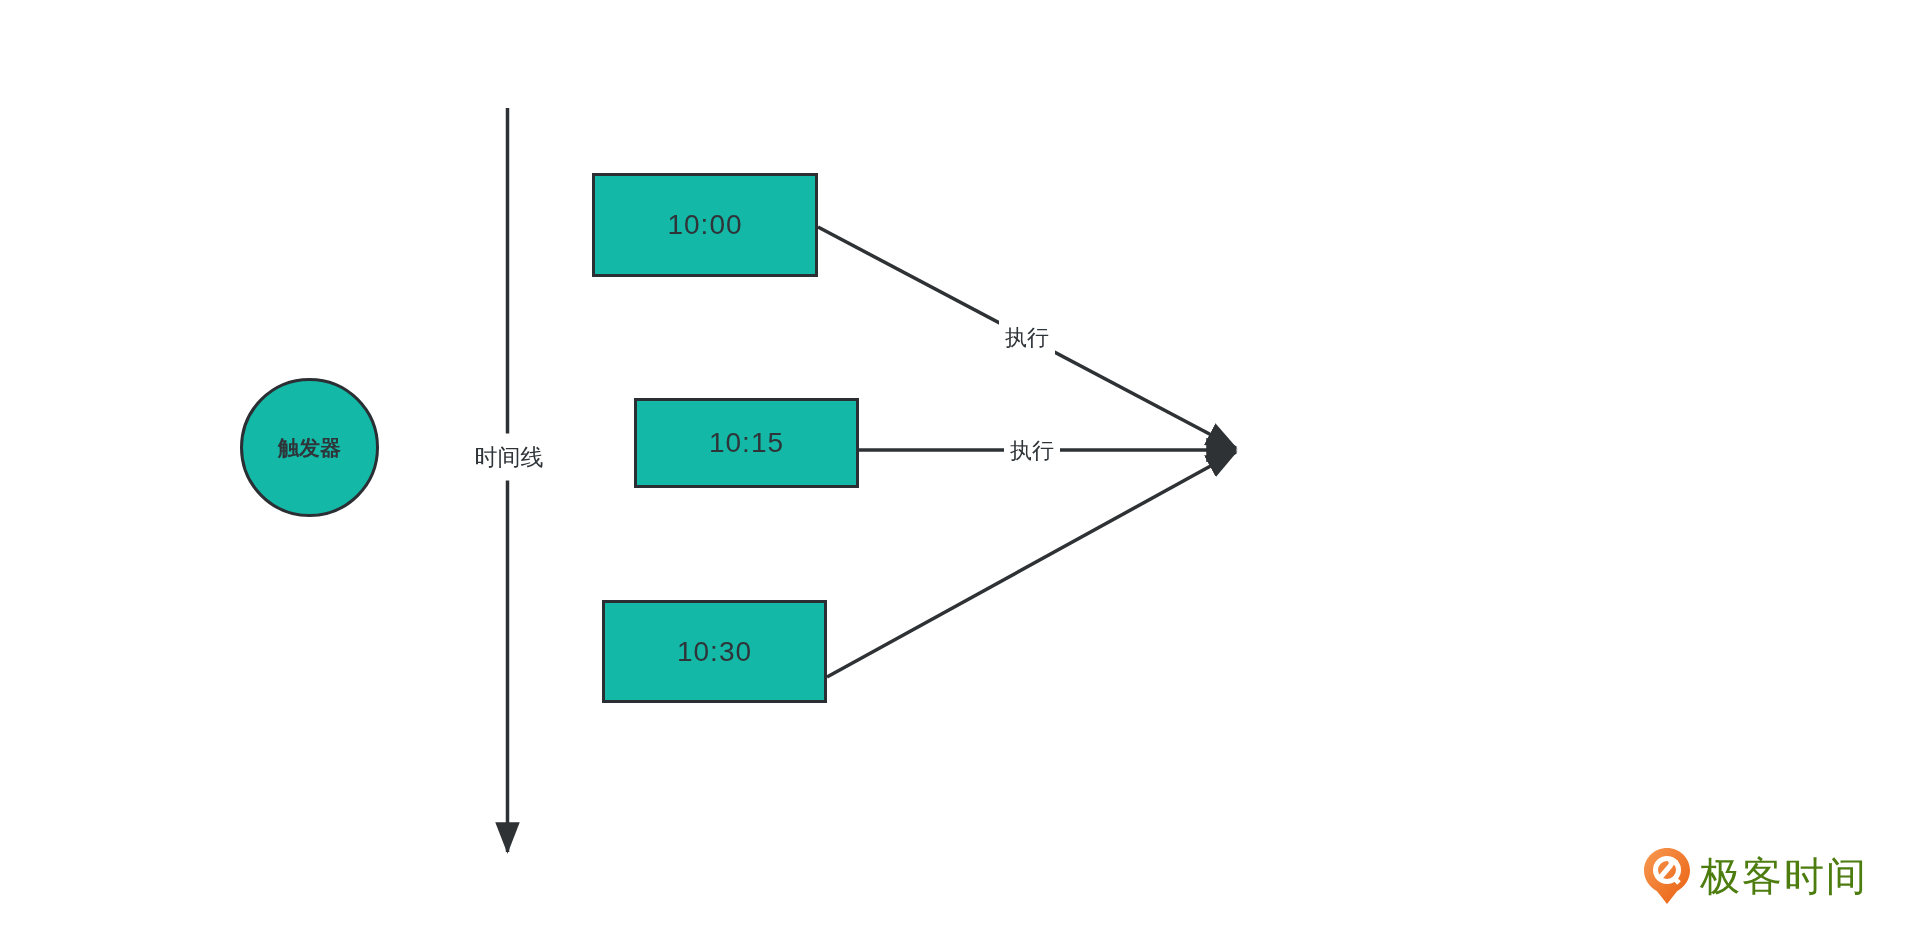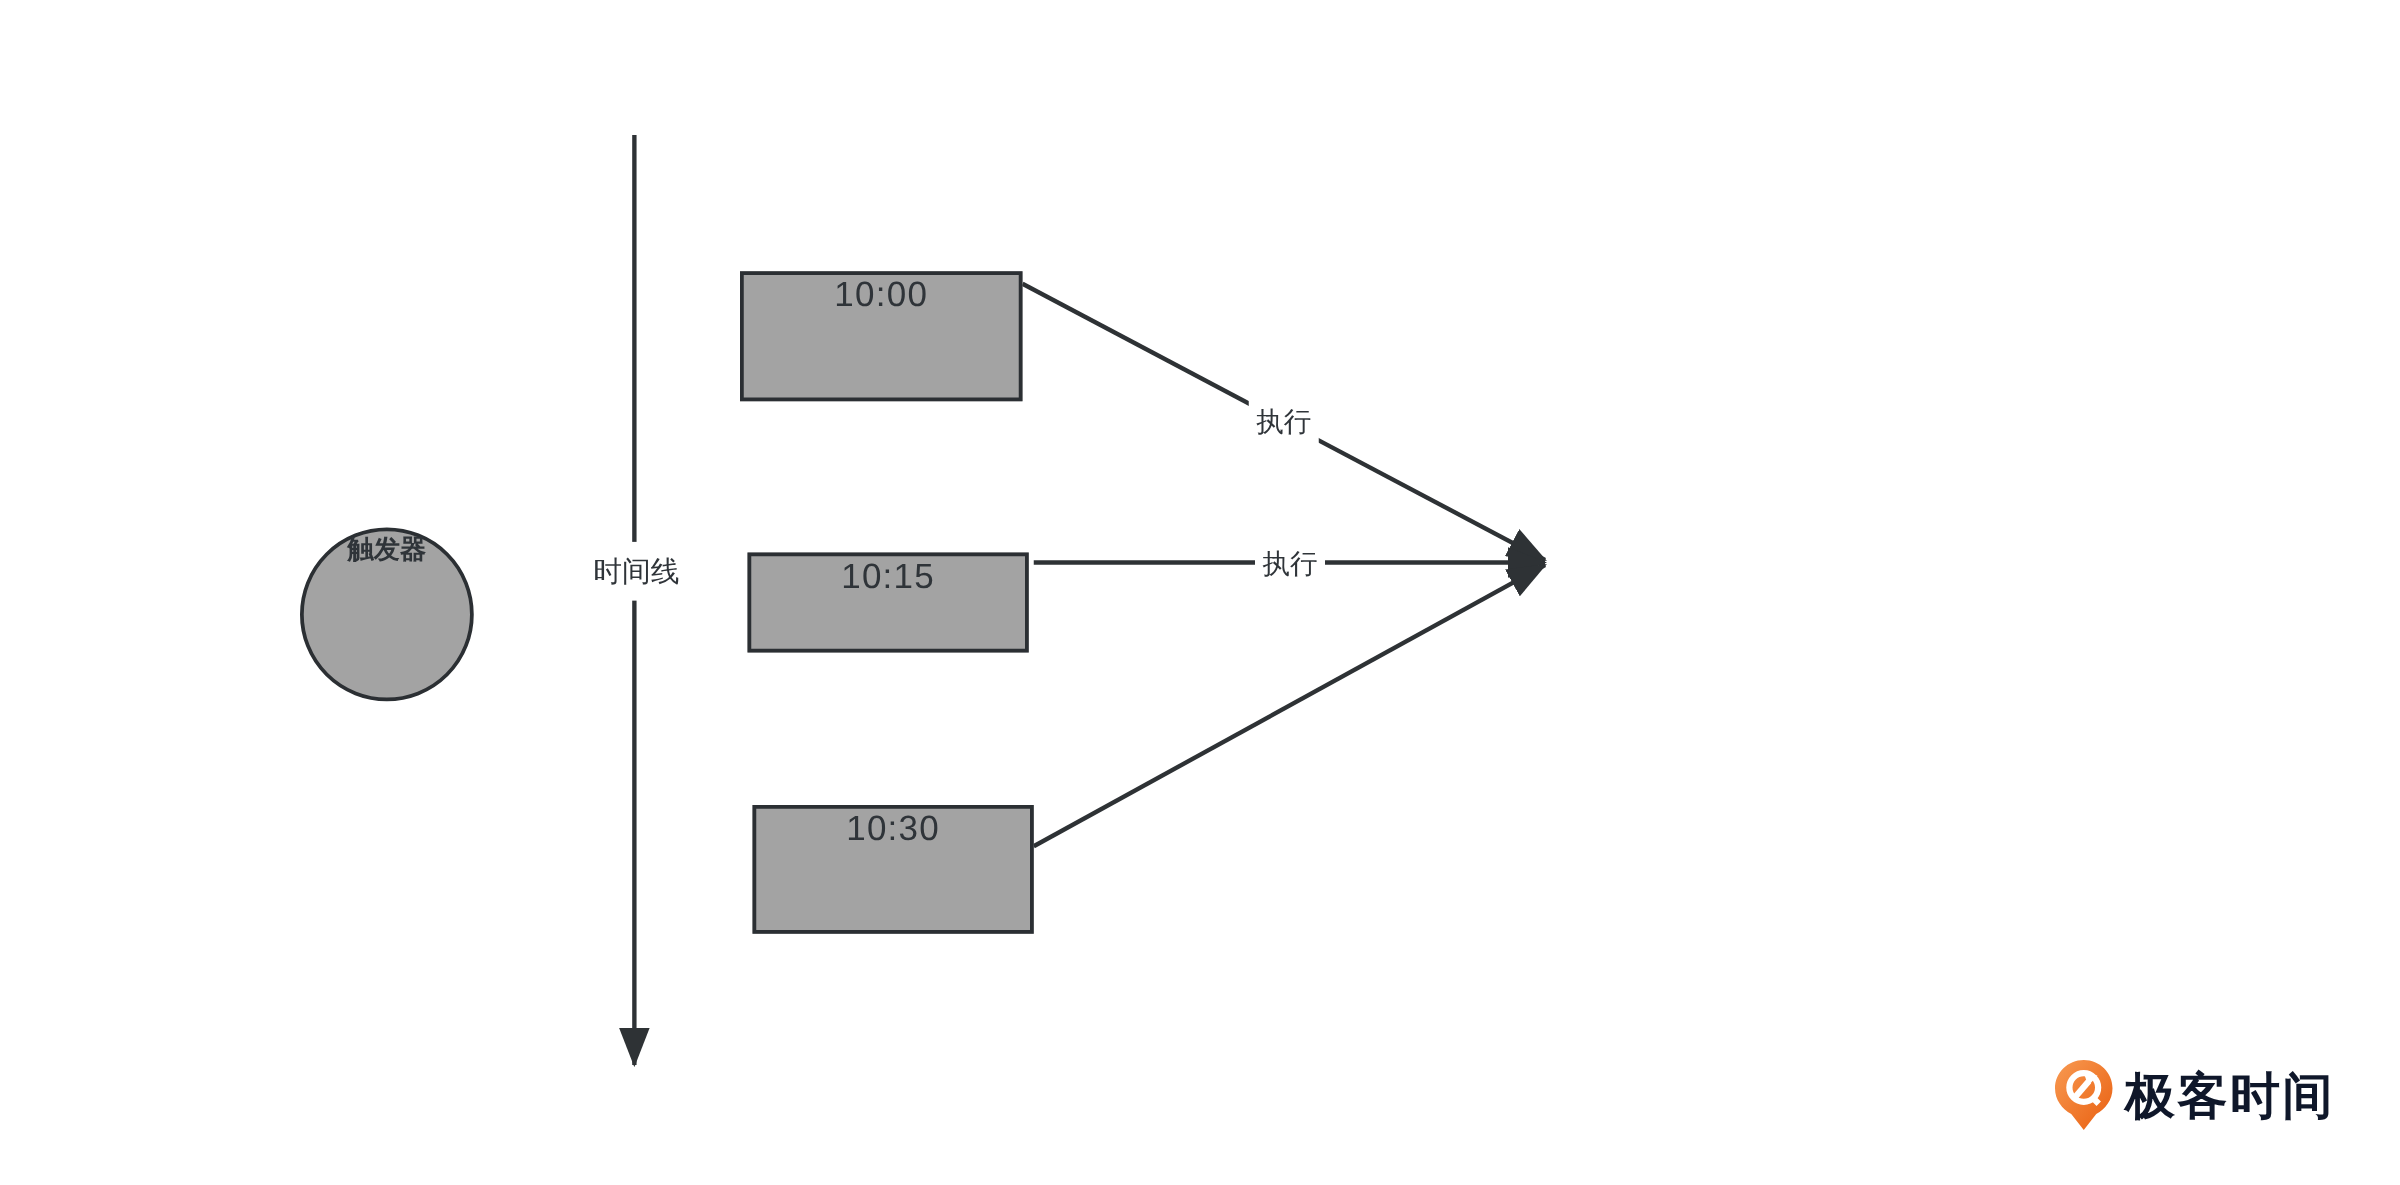--- a/index.html
+++ b/index.html
@@ -18,40 +18,39 @@
   .wires {
     position: absolute;
     left: 0;
     top: 0;
     width: 1920px;
     height: 948px;
   }
   .node {
     position: absolute;
     box-sizing: border-box;
-    background: #a3a3a3;
+    background: #14b8a6;
     border: 3px solid #2b2f33;
     display: flex;
-    align-items: flex-start;
+    align-items: center;
     justify-content: center;
     color: #2f3439;
-    margin-top: 44px;
   }
   .trigger {
     left: 240px;
     top: 378px;
     width: 139px;
     height: 139px;
     border-radius: 50%;
     font-size: 21px;
     font-weight: bold;
   }
   .time-box { font-size: 28px; letter-spacing: 1px; }
   .time-box.t0 { left: 592px; top: 173px; width: 226px; height: 104px; }
-  .time-box.t1 { left: 598px; top: 398px; width: 225px; height: 80px; }
+  .time-box.t1 { left: 634px; top: 398px; width: 225px; height: 90px; }
   .time-box.t2 { left: 602px; top: 600px; width: 225px; height: 103px; }
   .processor {
     left: 1237px;
     top: 390px;
     width: 445px;
     height: 122px;
     font-size: 30px;
   }
   .float-label {
     position: absolute;
@@ -76,23 +75,23 @@
   .logo {
     position: absolute;
     left: 1643px;
     top: 846px;
     height: 60px;
     display: flex;
     align-items: center;
     gap: 9px;
   }
   .logo-text {
-    color: #0f172a;
+    color: #4d7c0f;
     font-size: 40px;
-    font-weight: 700;
+    font-weight: 400;
     letter-spacing: 2px;
     white-space: nowrap;
   }
 </style>
 </head>
 <body>
 
 <div class="canvas">
 
   <svg class="wires" viewBox="0 0 1920 948" xmlns="http://www.w3.org/2000/svg">

